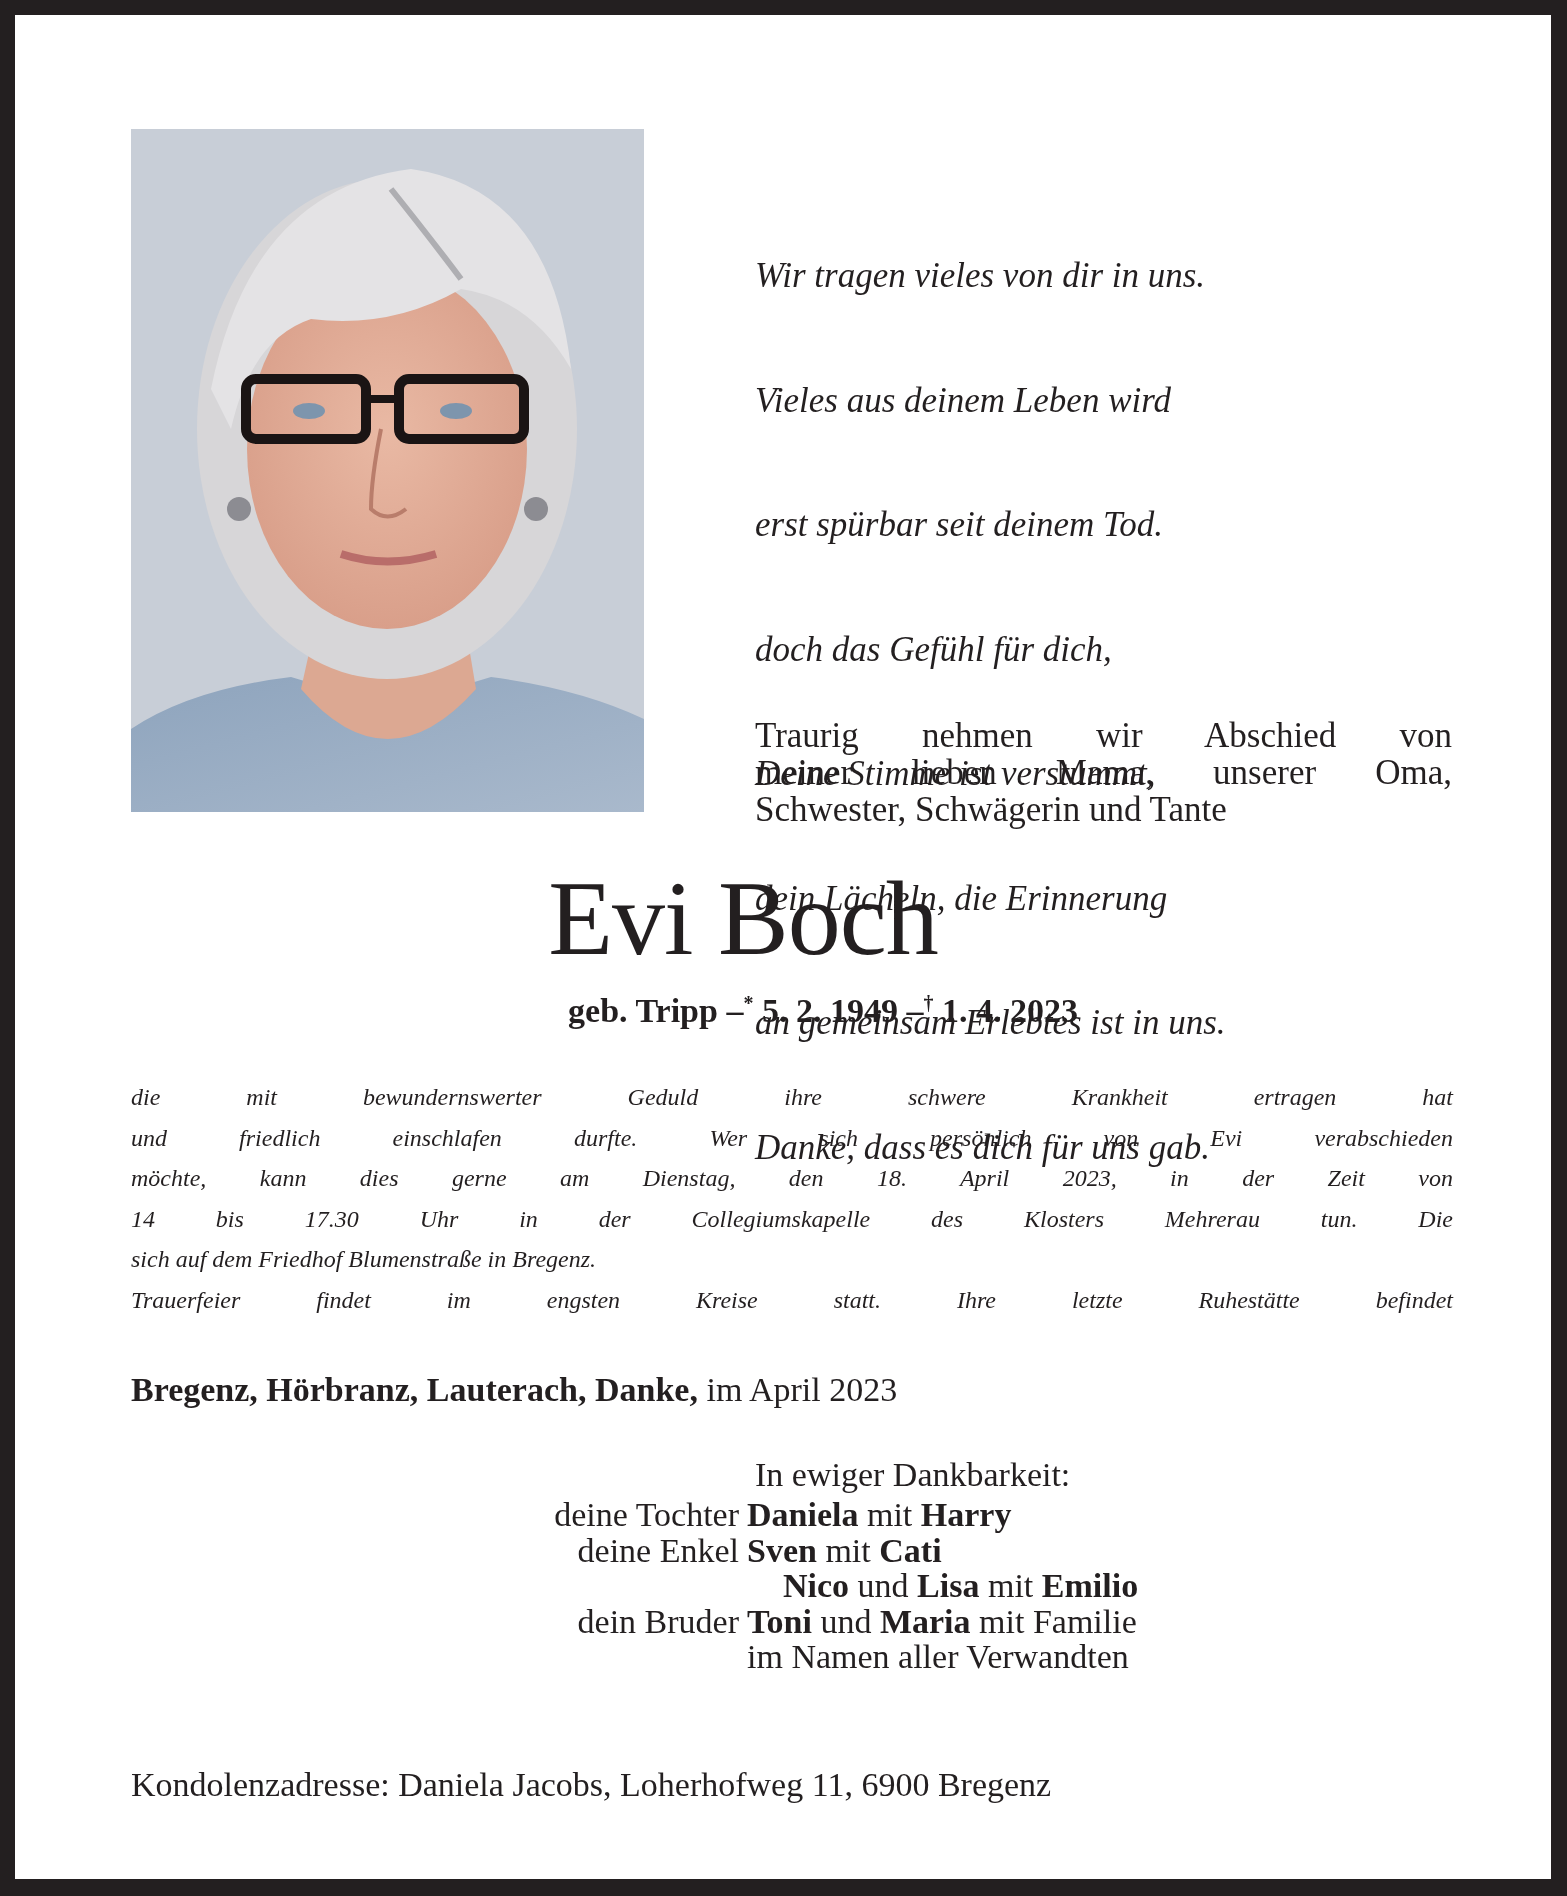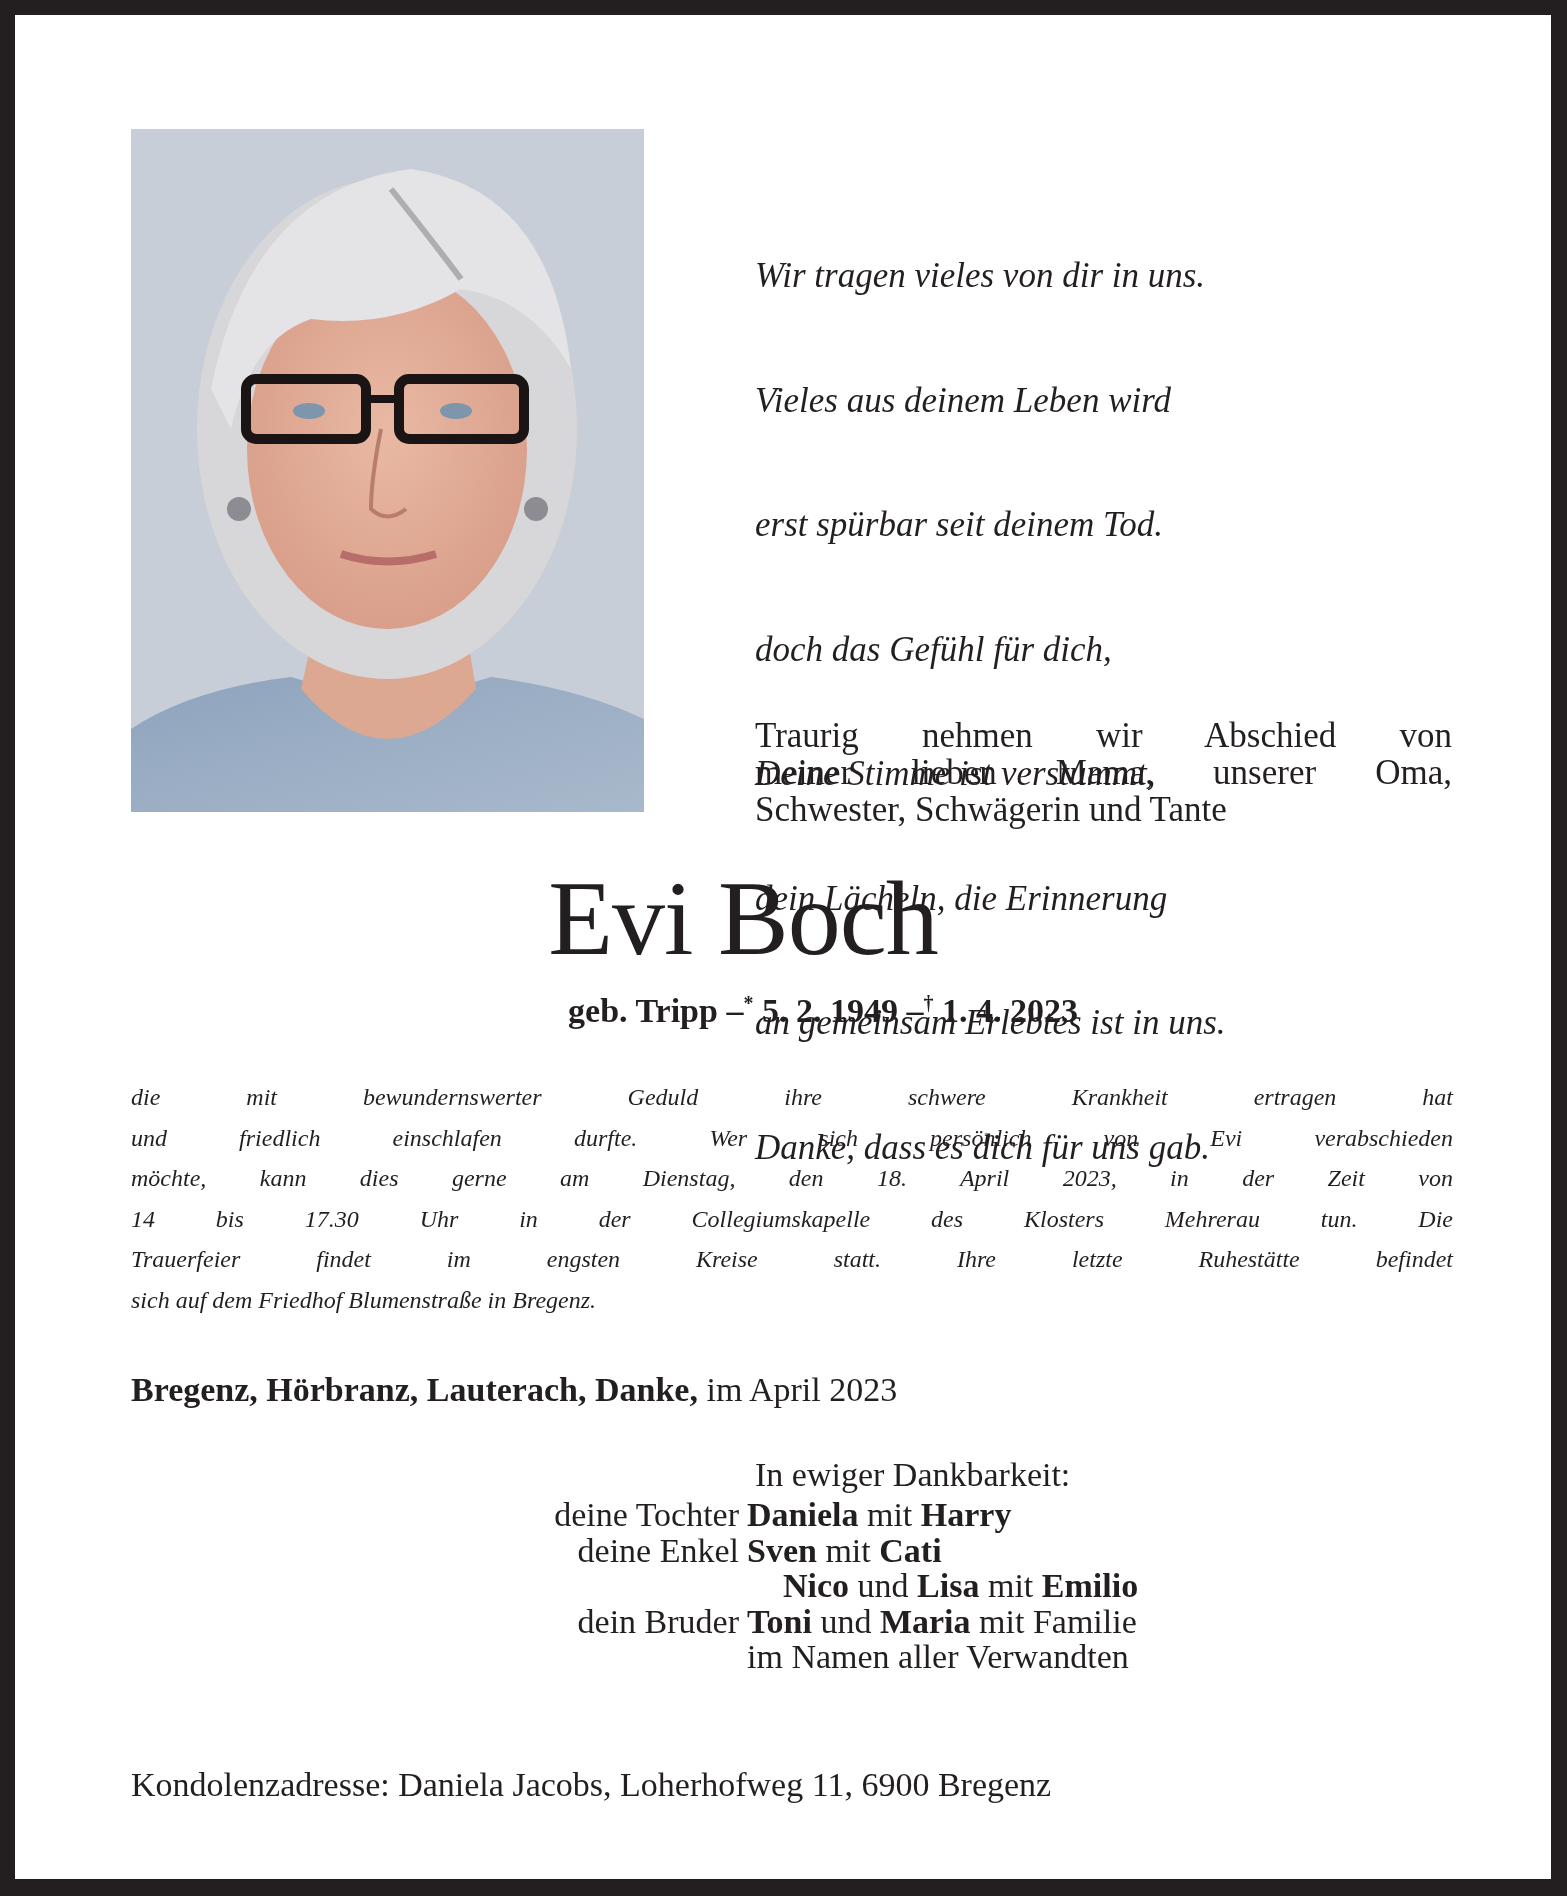--- a/index.html
+++ b/index.html
@@ -176,22 +176,22 @@
     <span>5. 2. 1949</span>
     <span>–</span><sup>†</sup>
     <span>1. 4. 2023</span>
   </div>
 
   <div class="abs body-text">
     <span class="line">die mit bewundernswerter Geduld ihre schwere Krankheit ertragen hat</span>
     <span class="line">und friedlich einschlafen durfte. Wer sich persönlich von Evi verabschieden</span>
     <span class="line">möchte, kann dies gerne am Dienstag, den 18. April 2023, in der Zeit von</span>
     <span class="line">14 bis 17.30 Uhr in der Collegiumskapelle des Klosters Mehrerau tun. Die</span>
+    <span class="line last">sich auf dem Friedhof Blumenstraße in Bregenz.</span>
     <span class="line">Trauerfeier findet im engsten Kreise statt. Ihre letzte Ruhestätte befindet</span>
-    <span class="line last">sich auf dem Friedhof Blumenstraße in Bregenz.</span>
   </div>
 
   <div class="abs places">
     <b>Bregenz, Hörbranz, Lauterach, Danke,</b>
     <span>im April 2023</span>
   </div>
 
   <div class="abs thanks">In ewiger Dankbarkeit:</div>
 
   <div class="abs family" id="family">

